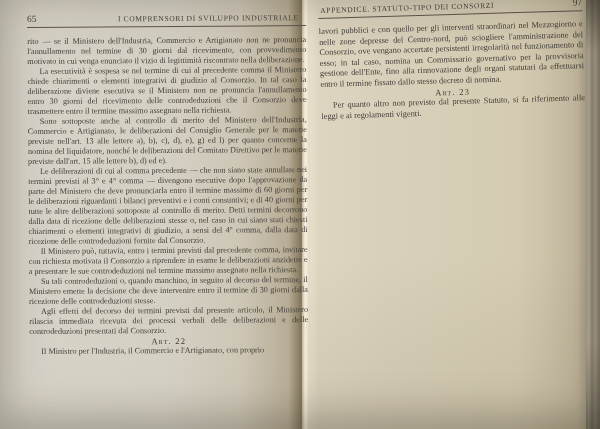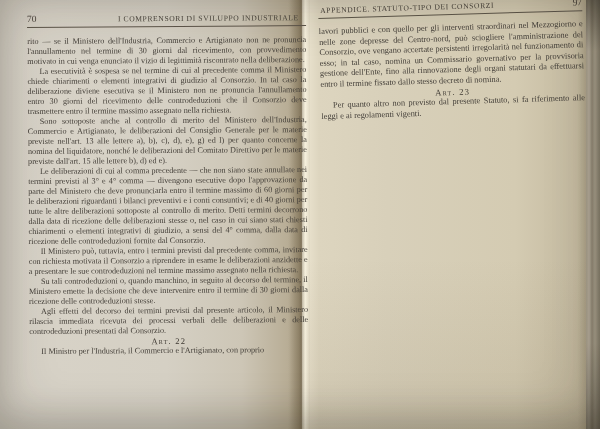--- a/index.html
+++ b/index.html
@@ -63,21 +63,21 @@
 
 <div class="photo">
 
   <div class="page-left"></div>
   <div class="page-right"></div>
   <div class="gutter"></div>
   <div class="edge-stack"></div>
 
   <div class="textcol tc-left">
     <div class="runhead">
-      <span class="pgnum">70</span>
+      <span class="pgnum">65</span>
       <span class="rh-title-left">I COMPRENSORI DI SVILUPPO INDUSTRIALE</span>
     </div>
     <div class="body-left">
       <p class="noindent">rito — se il Ministero dell'Industria, Commercio e Artigianato non ne pronuncia l'annullamento nel termine di 30 giorni dal ricevimento, con provvedimento motivato in cui venga enunciato il vizio di legittimità riscontrato nella deliberazione.</p>
       <p>La esecutività è sospesa se nel termine di cui al precedente comma il Ministero chiede chiarimenti o elementi integrativi di giudizio al Consorzio. In tal caso la deliberazione diviene esecutiva se il Ministero non ne pronuncia l'annullamento entro 30 giorni del ricevimento delle controdeduzioni che il Consorzio deve trasmettere entro il termine massimo assegnato nella richiesta.</p>
       <p>Sono sottoposte anche al controllo di merito del Ministero dell'Industria, Commercio e Artigianato, le deliberazioni del Consiglio Generale per le materie previste nell'art. 13 alle lettere a), b), c), d), e), g) ed l) per quanto concerne la nomina del liquidatore, nonché le deliberazioni del Comitato Direttivo per le materie previste dall'art. 15 alle lettere b), d) ed e).</p>
       <p>Le deliberazioni di cui al comma precedente — che non siano state annullate nei termini previsti al 3° e 4° comma — divengono esecutive dopo l'approvazione da parte del Ministero che deve pronunciarla entro il termine massimo di 60 giorni per le deliberazioni riguardanti i bilanci preventivi e i conti consuntivi; e di 40 giorni per tutte le altre deliberazioni sottoposte al controllo di merito. Detti termini decorrono dalla data di ricezione delle deliberazioni stesse o, nel caso in cui siano stati chiesti chiarimenti o elementi integrativi di giudizio, a sensi del 4° comma, dalla data di ricezione delle controdeduzioni fornite dal Consorzio.</p>
       <p>Il Ministero può, tuttavia, entro i termini previsti dal precedente comma, invitare con richiesta motivata il Consorzio a riprendere in esame le deliberazioni anzidette e a presentare le sue controdeduzioni nel termine massimo assegnato nella richiesta.</p>
       <p>Su tali controdeduzioni o, quando manchino, in seguito al decorso del termine, il Ministero emette la decisione che deve intervenire entro il termine di 30 giorni dalla ricezione delle controdeduzioni stesse.</p>
       <p>Agli effetti del decorso dei termini previsti dal presente articolo, il Ministero rilascia immediata ricevuta dei processi verbali delle deliberazioni e delle controdeduzioni presentati dal Consorzio.</p>

